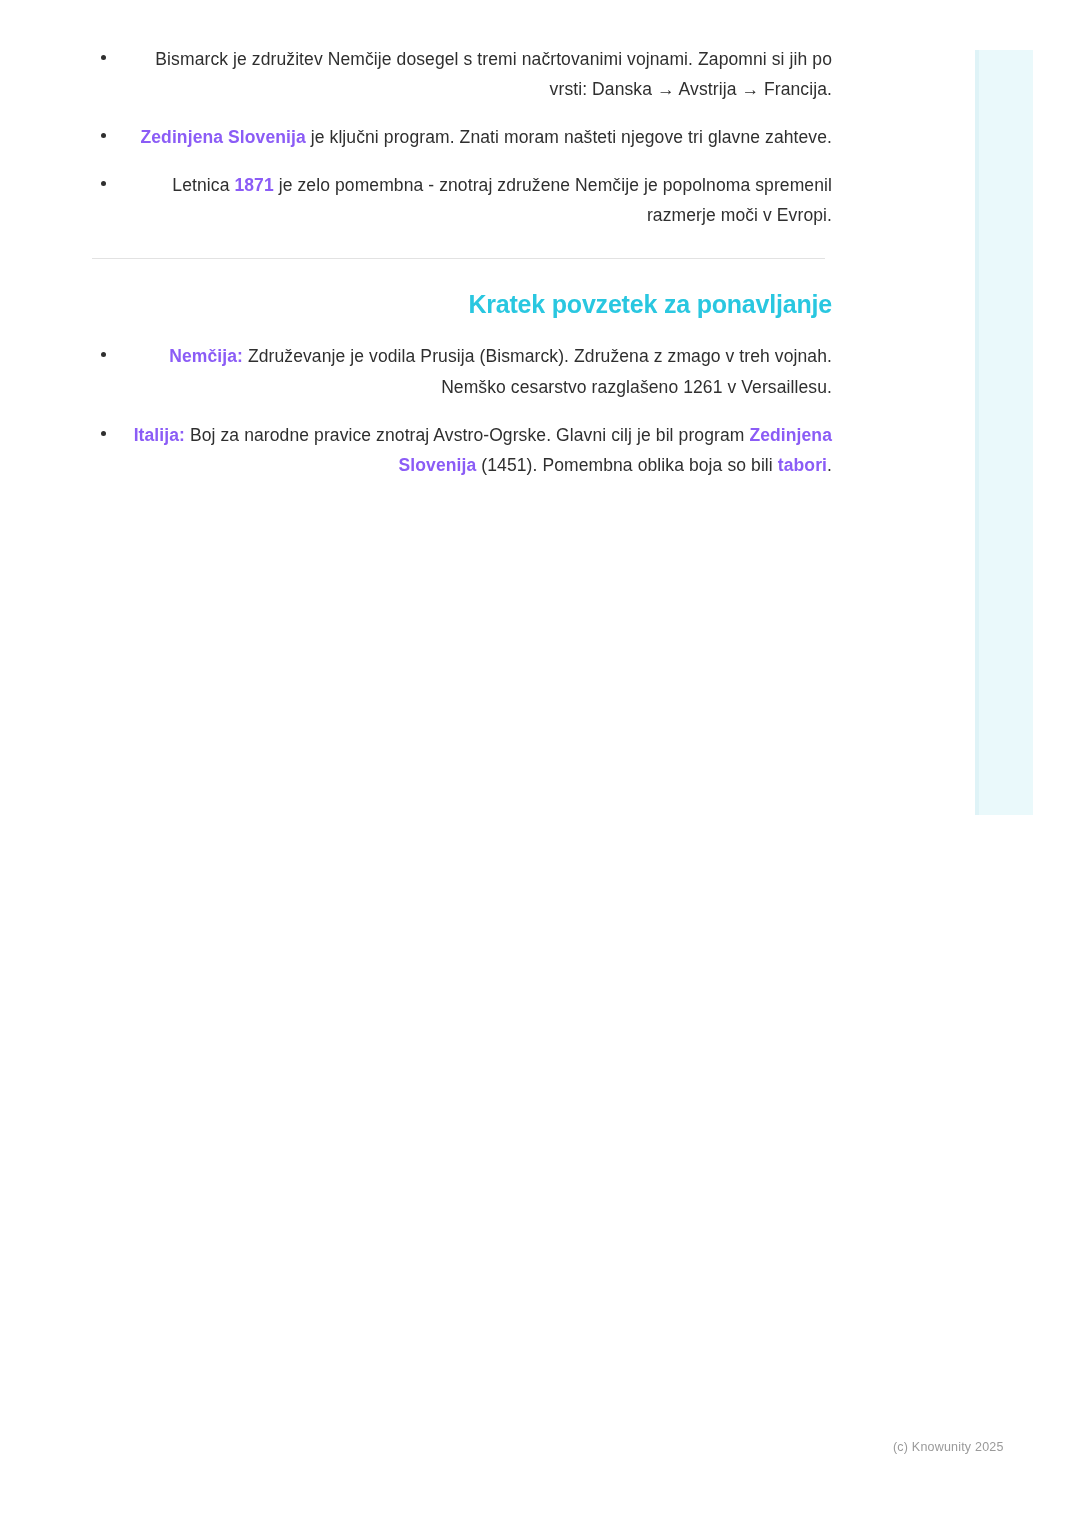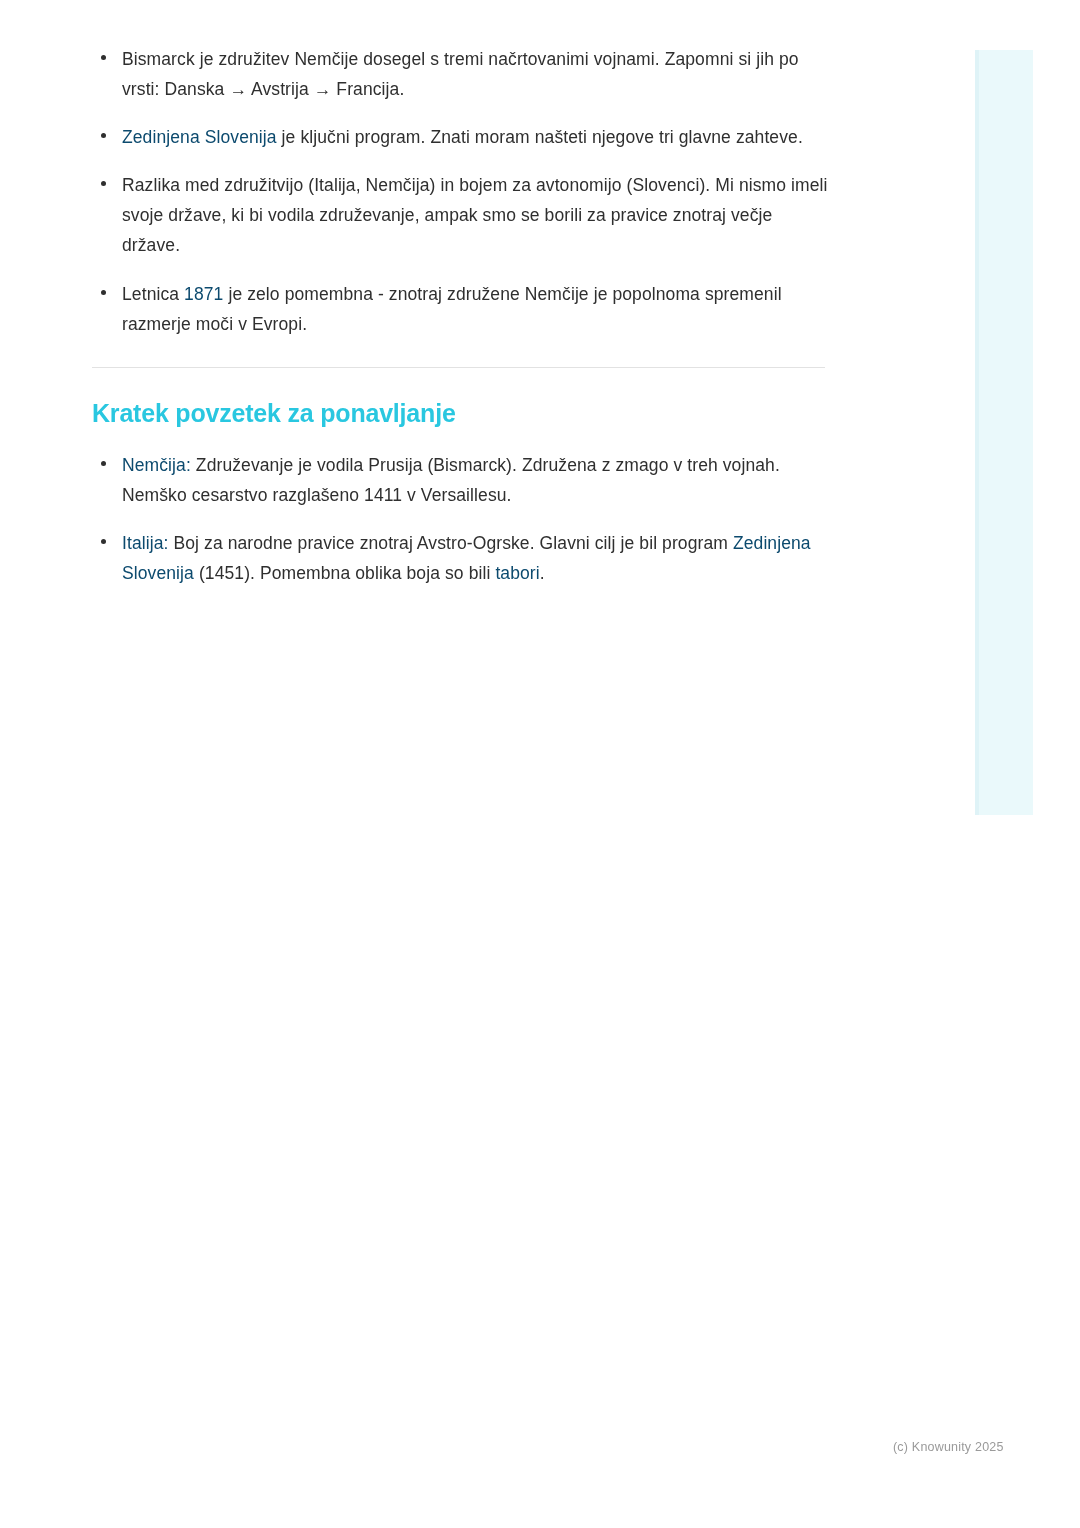--- a/index.html
+++ b/index.html
@@ -35,20 +35,21 @@
     left: 975px;
     width: 4px;
     height: 765px;
     background: #dff3f7;
   }
   .content {
     position: absolute;
     top: 44px;
     left: 92px;
     width: 740px;
+    text-align: right;
   }
   ul.bullets {
     list-style: none;
     margin: 0;
     padding: 0;
   }
   ul.bullets > li {
     position: relative;
     padding-left: 30px;
     margin-bottom: 18px;
@@ -75,21 +76,21 @@
     background: #e2e2e2;
   }
   h2.section-title {
     font-size: 25px;
     line-height: 1.2;
     color: #29c7e0;
     margin: 0 0 22px 0;
     font-weight: bold;
     letter-spacing: -0.2px;
   }
-  .b { font-weight: normal; color: #0c4a6e; }
+  .b { font-weight: bold; color: #8b5cf6; }
   .footer {
     position: absolute;
     left: 893px;
     top: 1440px;
     font-size: 12.5px;
     color: #9a9a9a;
     letter-spacing: 0.2px;
   }
 </style>
 </head>
@@ -98,30 +99,29 @@
 <div class="page">
 
   <div class="side-strip"></div>
   <div class="side-strip-edge"></div>
 
   <div class="content">
 
     <ul class="bullets">
         <li><span>Bismarck je združitev Nemčije dosegel s tremi načrtovanimi vojnami. Zapomni si jih po vrsti: Danska → Avstrija → Francija.</span></li>
         <li><span class="b">Zedinjena Slovenija</span><span> je ključni program. Znati moram našteti njegove tri glavne zahteve.</span></li>
-        <li><span>Razlika med združitvijo (Italija, Nemčija) in bojem za avtonomijo (Slovenci). Mi nismo imeli svoje države, ki bi vodila združevanje, ampak smo se borili za pravice znotraj večje države.</span></li>
         <li><span>Letnica </span><span class="b">1871</span><span> je zelo pomembna - znotraj združene Nemčije je popolnoma spremenil razmerje moči v Evropi.</span></li>
       </ul>
 
     <div class="divider"></div>
 
     <h2 class="section-title">Kratek povzetek za ponavljanje</h2>
 
     <ul class="bullets">
-        <li><span class="b">Nemčija:</span><span> Združevanje je vodila Prusija (Bismarck). Združena z zmago v treh vojnah. Nemško cesarstvo razglašeno 1411 v Versaillesu.</span></li>
+        <li><span class="b">Nemčija:</span><span> Združevanje je vodila Prusija (Bismarck). Združena z zmago v treh vojnah. Nemško cesarstvo razglašeno 1261 v Versaillesu.</span></li>
         <li><span class="b">Italija:</span><span> Boj za narodne pravice znotraj Avstro-Ogrske. Glavni cilj je bil program </span><span class="b">Zedinjena Slovenija</span><span> (1451). Pomembna oblika boja so bili </span><span class="b">tabori</span><span>.</span></li>
       </ul>
 
   </div>
 
   <div class="footer">(c) Knowunity 2025</div>
 
 </div>
 
 </body></html>

